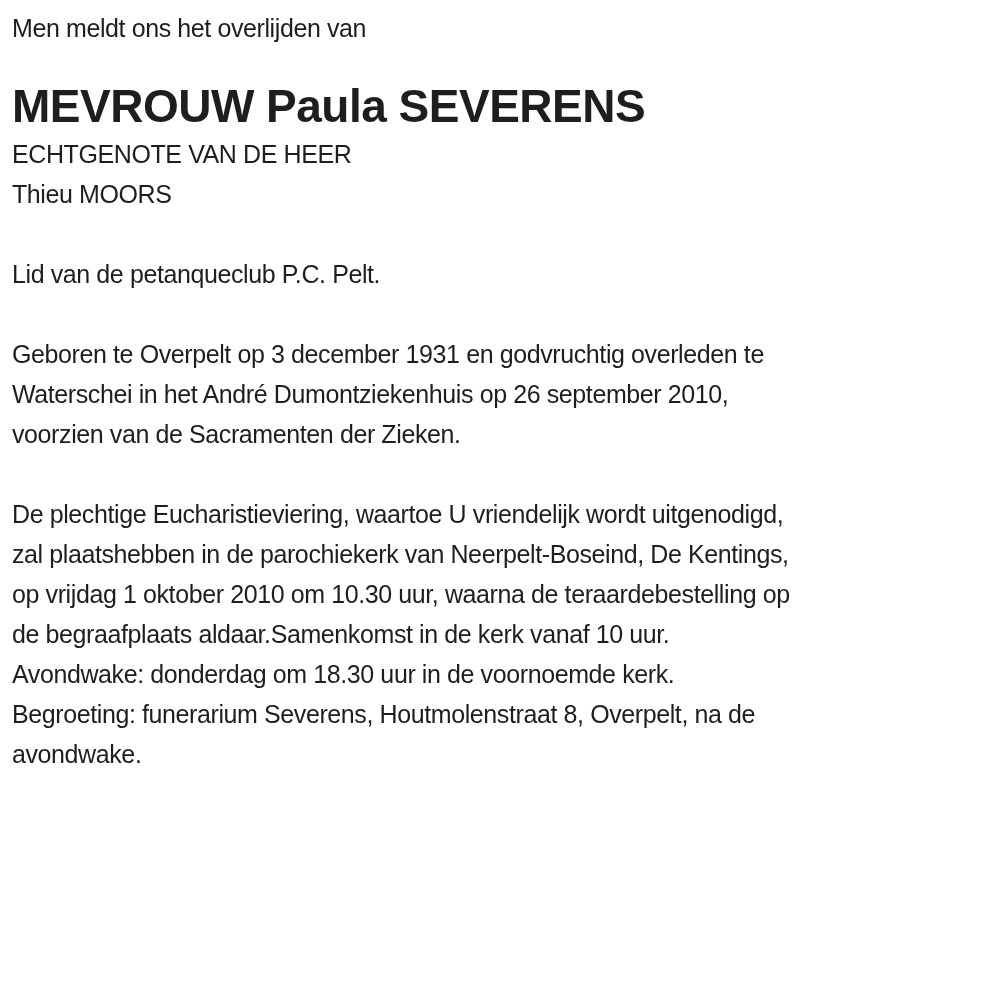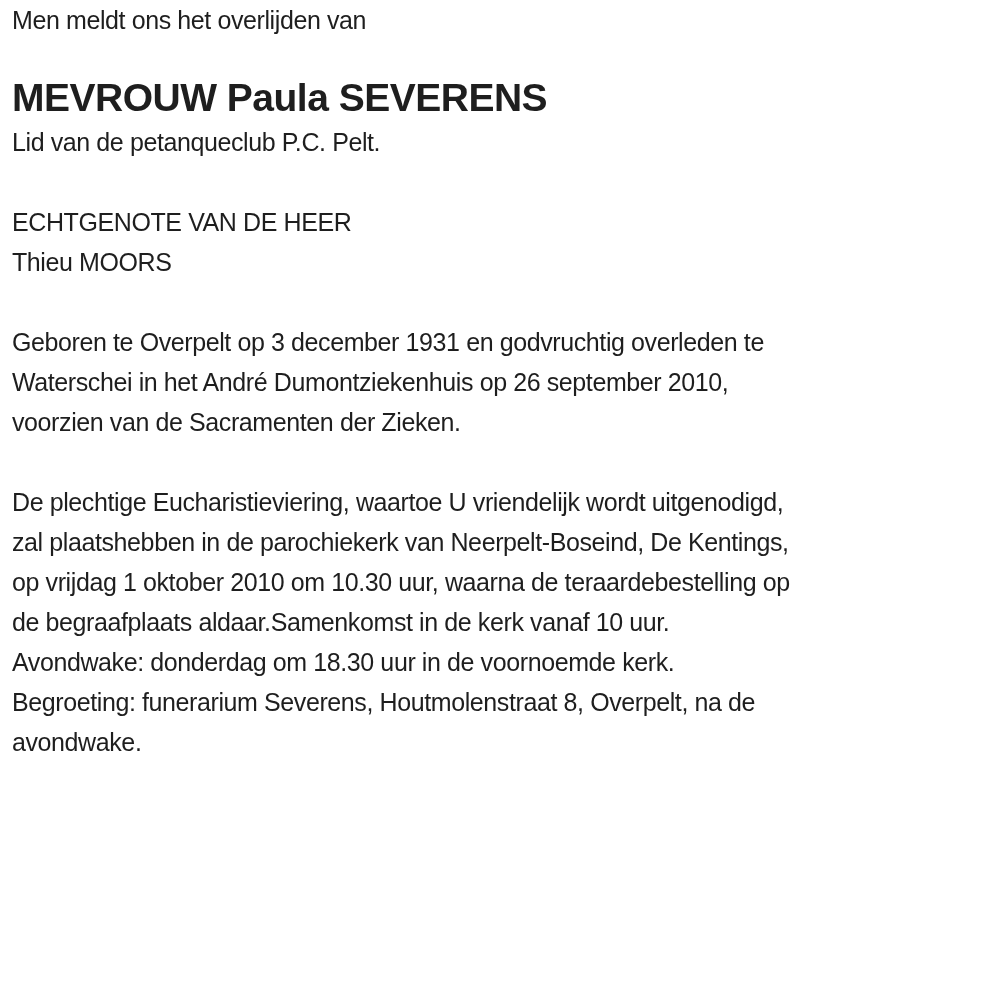--- a/index.html
+++ b/index.html
@@ -12,58 +12,58 @@
     height: 990px;
     overflow: hidden;
     font-family: "Liberation Sans", sans-serif;
     color: #1e1e1e;
     -webkit-font-smoothing: antialiased;
   }
   .page {
     box-sizing: border-box;
     width: 1000px;
     height: 990px;
-    padding: 0 14px 0 12px;
+    padding: 8px 14px 0 12px;
     letter-spacing: -0.4px;
   }
   .line-block {
     font-size: 25px;
     line-height: 40px;
     white-space: pre-line;
     margin: 0 0 40px 0;
   }
   .intro {
     font-size: 25px;
     line-height: 40px;
     margin: 0 0 34px 0;
   }
   .deceased-name {
-    font-size: 39px;
+    font-size: 46px;
     line-height: 48px;
     font-weight: 700;
     margin: 0;
     letter-spacing: -0.5px;
   }
   .relation {
     margin-top: 4px;
   }
 </style>
 </head>
 <body>
 
 <div class="page">
 
   <p class="intro">Men meldt ons het overlijden van</p>
 
   <h1 class="deceased-name">MEVROUW Paula SEVERENS</h1>
 
-  <p class="line-block">Lid van de petanqueclub P.C. Pelt.</p>
-
   <p class="line-block relation">ECHTGENOTE VAN DE HEER
 Thieu MOORS</p>
+
+  <p class="line-block">Lid van de petanqueclub P.C. Pelt.</p>
 
   <p class="line-block">Geboren te Overpelt op 3 december 1931 en godvruchtig overleden te
 Waterschei in het André Dumontziekenhuis op 26 september 2010,
 voorzien van de Sacramenten der Zieken.</p>
 
   <p class="line-block">De plechtige Eucharistieviering, waartoe U vriendelijk wordt uitgenodigd,
 zal plaatshebben in de parochiekerk van Neerpelt-Boseind, De Kentings,
 op vrijdag 1 oktober 2010 om 10.30 uur, waarna de teraardebestelling op
 de begraafplaats aldaar.Samenkomst in de kerk vanaf 10 uur.
 Avondwake: donderdag om 18.30 uur in de voornoemde kerk.

